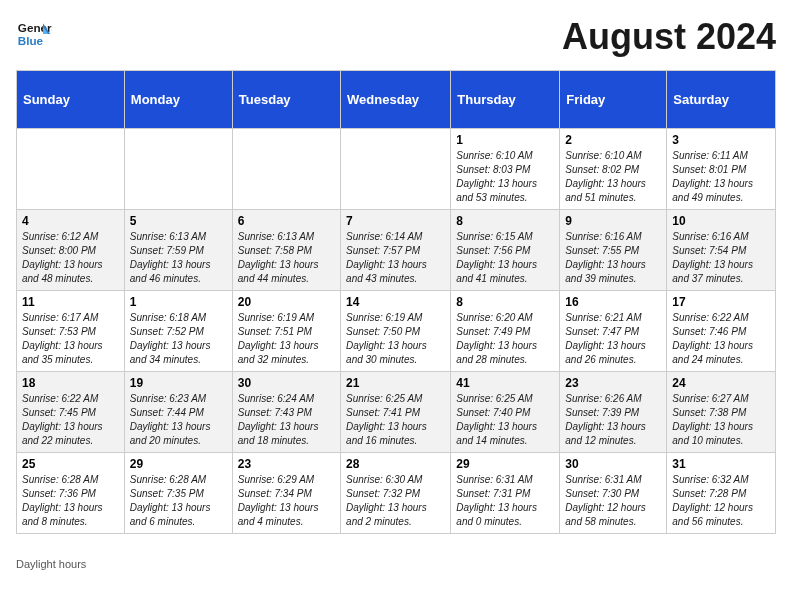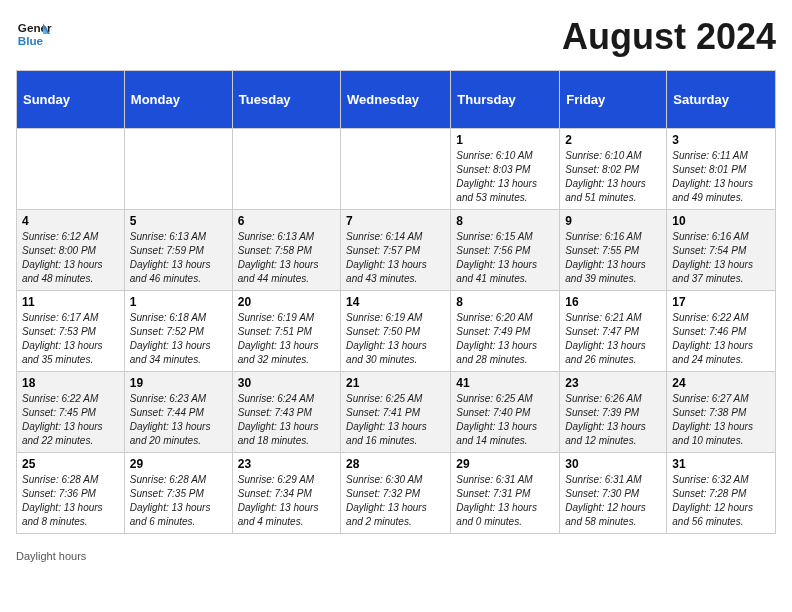--- a/index.html
+++ b/index.html
@@ -70,21 +70,21 @@
     .day-info {
       color: #222;
       font-size: 10px;
       line-height: 1.4;
       font-style: italic;
     }
     .empty-cell {
       background: #fff !important;
     }
     .footer {
-      margin-top: 16px;
+      margin-top: 24px;
       font-size: 11px;
       color: #555;
     }
   </style>
 </head>
 <body>
 
 <div class="header">
   <div class="logo">
     <svg class="logo-icon" viewBox="0 0 40 40" xmlns="http://www.w3.org/2000/svg">

